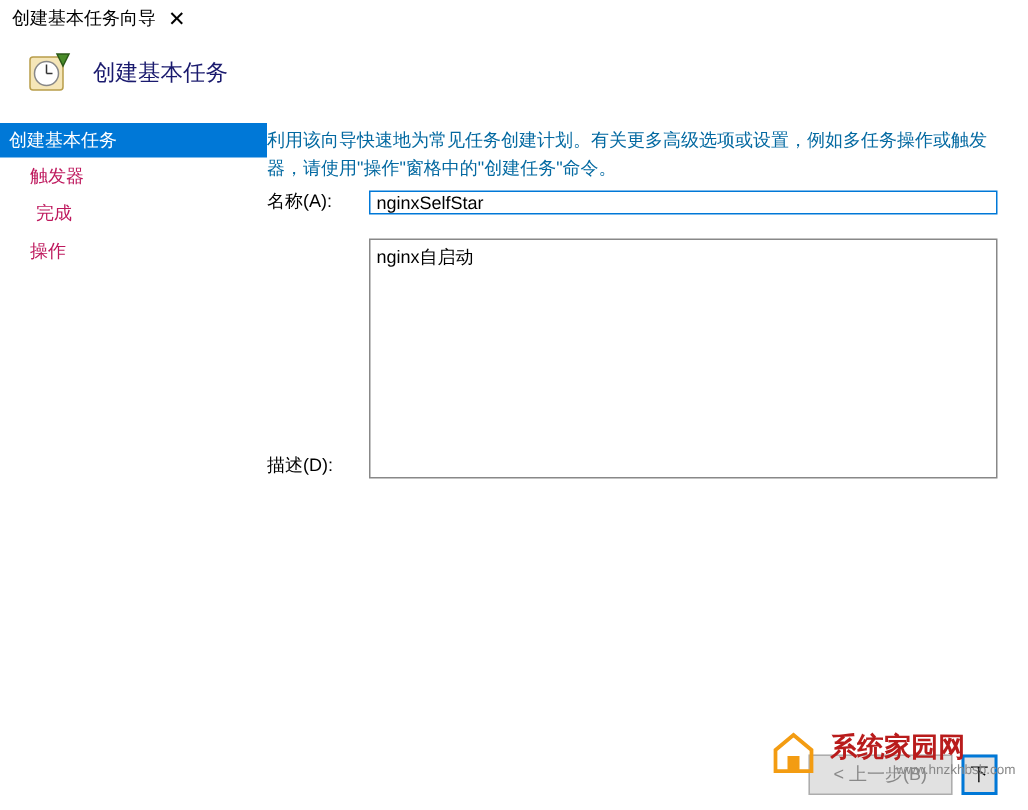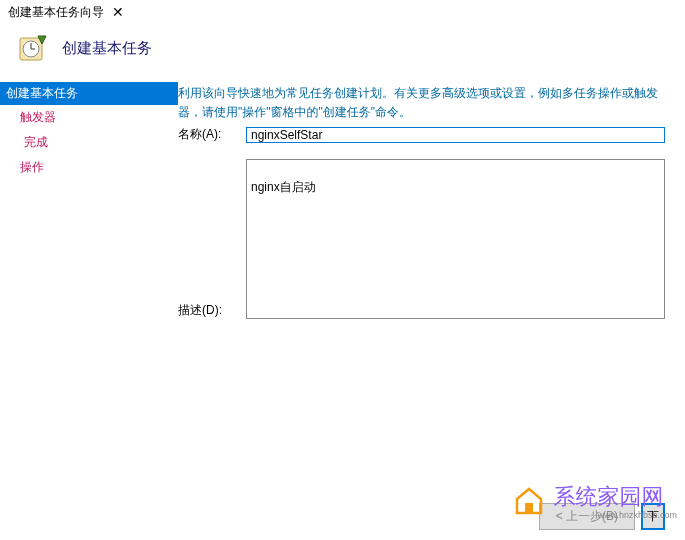--- a/index.html
+++ b/index.html
@@ -87,21 +87,21 @@
       flex: 1;
       border: 1px solid #0078d7;
       padding: 0 4px;
       font-family: inherit;
       font-size: 12px;
       outline: none;
     }
     .form-textarea {
       flex: 1;
       border: 1px solid #888;
-      padding: 19px 4px;
+      padding: 3px 4px;
       font-family: inherit;
       font-size: 12px;
       height: 160px;
       resize: none;
       outline: none;
     }
     .footer {
       position: absolute;
       bottom: 10px;
       right: 20px;
@@ -131,23 +131,23 @@
     .watermark {
       position: absolute;
       bottom: 20px;
       right: 8px;
       display: flex;
       align-items: center;
       gap: 6px;
       pointer-events: none;
     }
     .watermark-text {
-      font-size: 22px;
-      color: #8b5cf6;
-      font-weight: 400;
+      font-size: 18px;
+      color: #b91c1c;
+      font-weight: 700;
     }
     .watermark-url {
       font-size: 9px;
       color: #888;
       display: block;
       margin-top: -2px;
       margin-left: 44px;
     }
   </style>
 </head>

